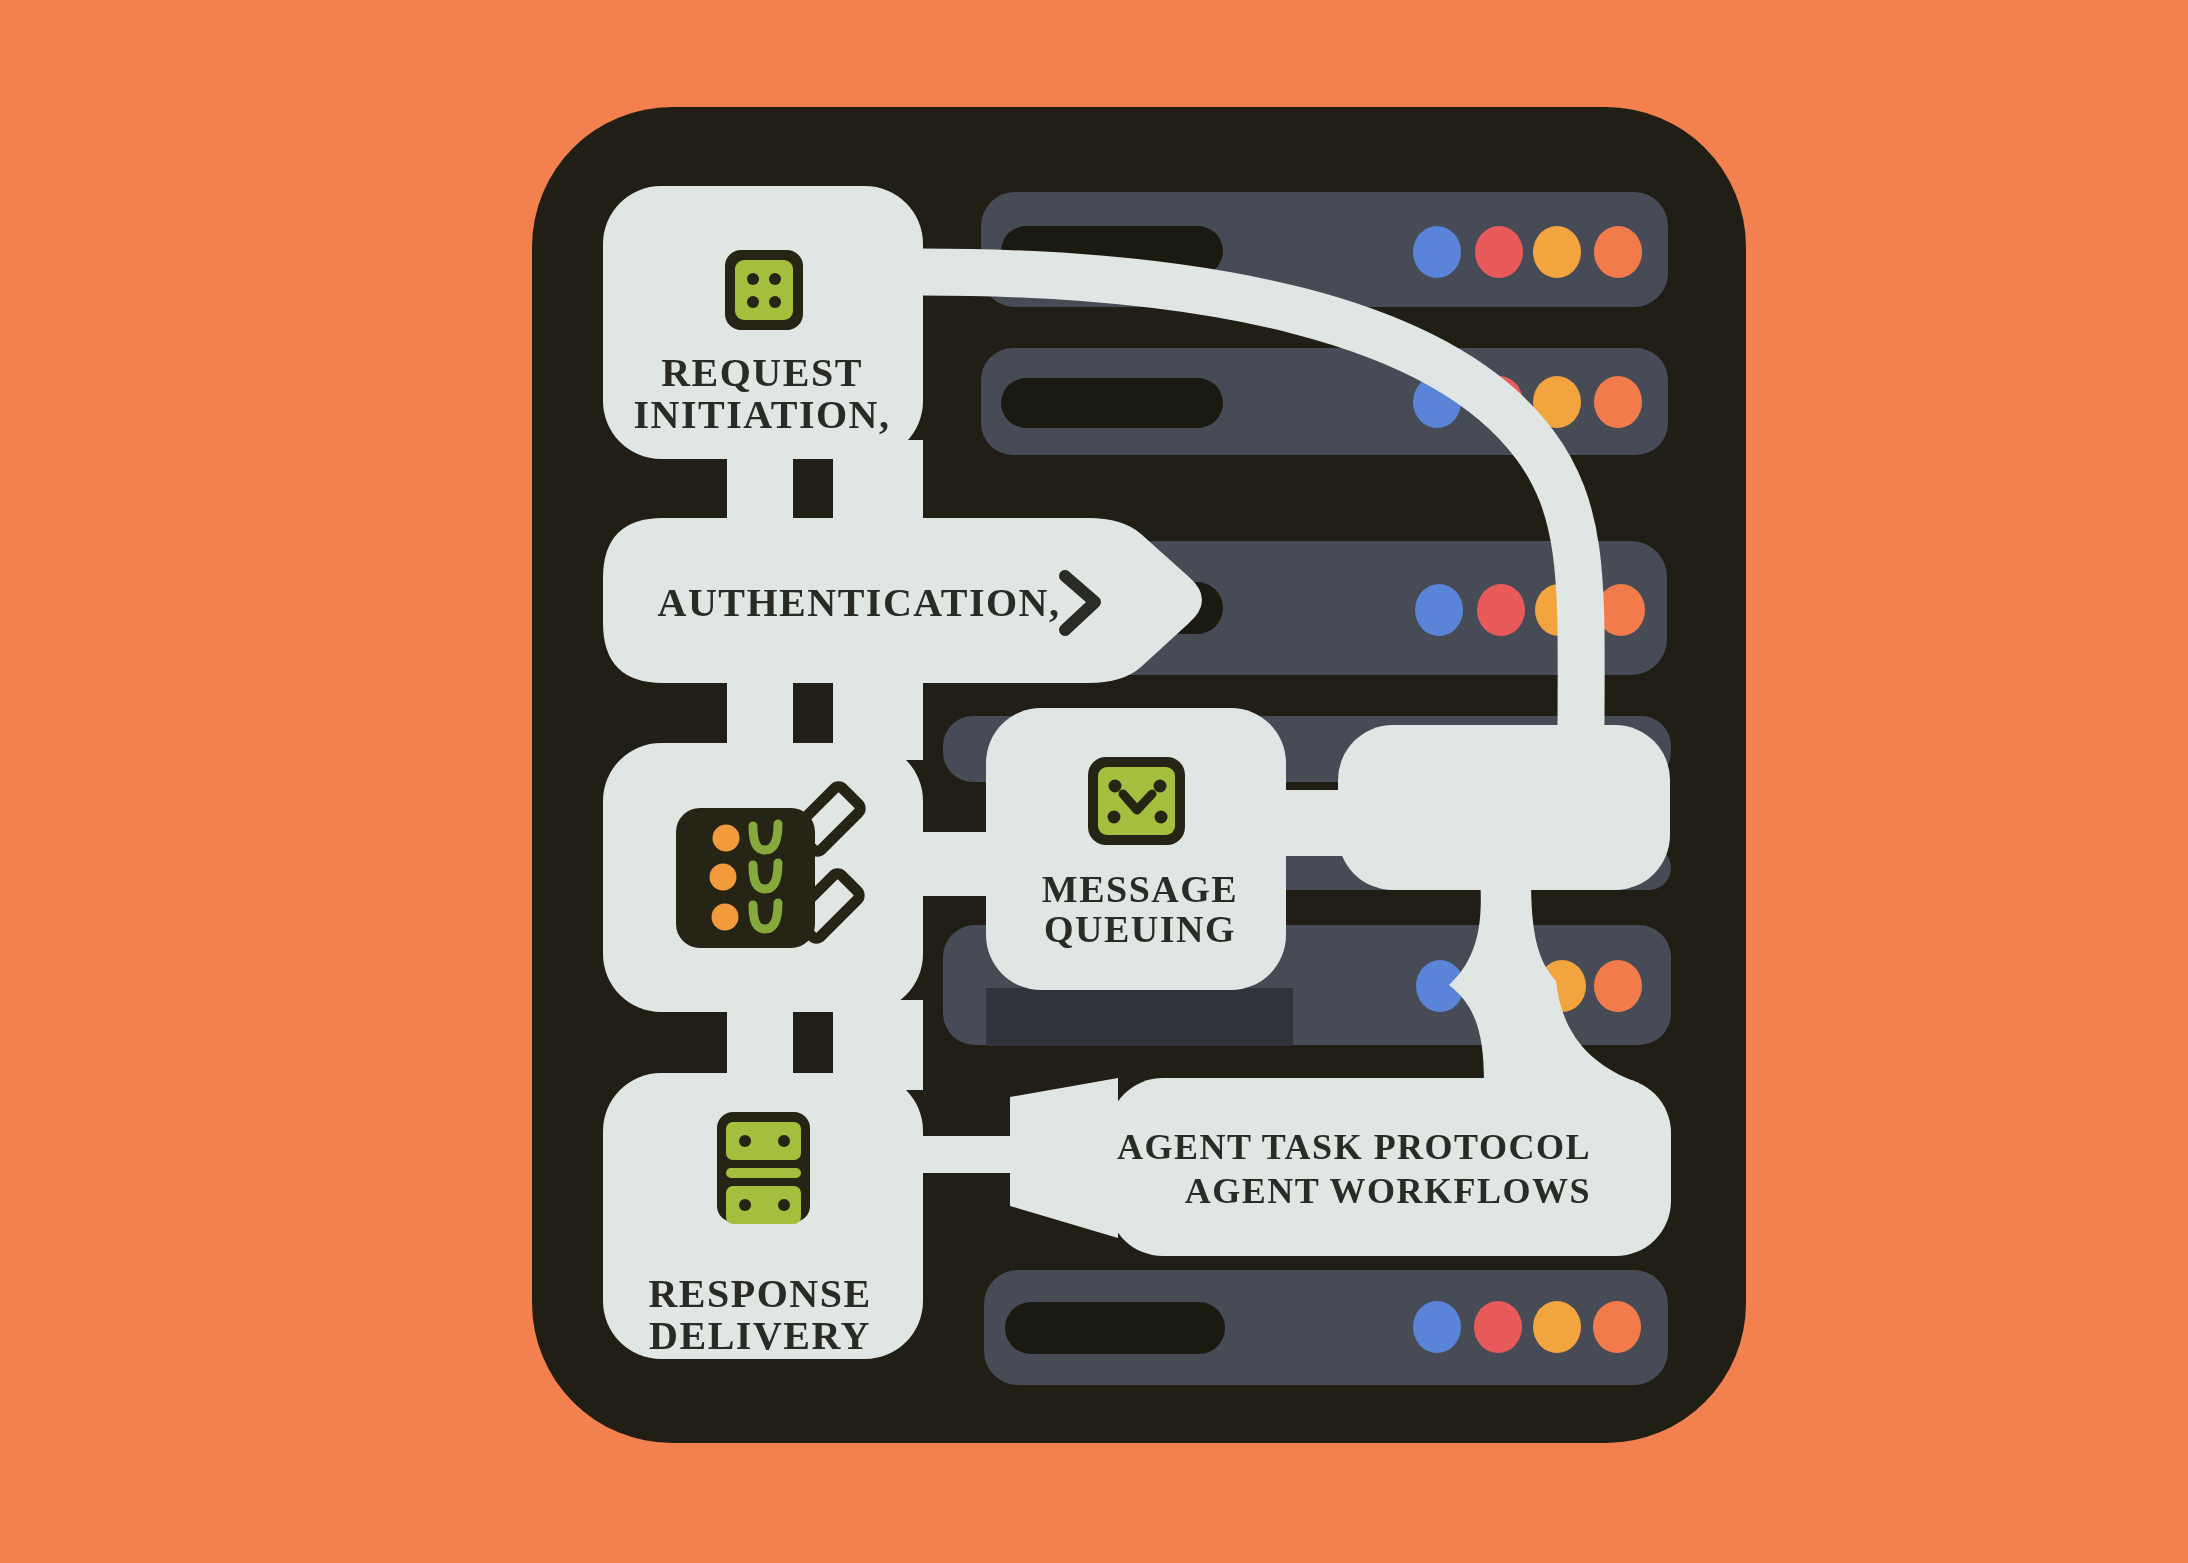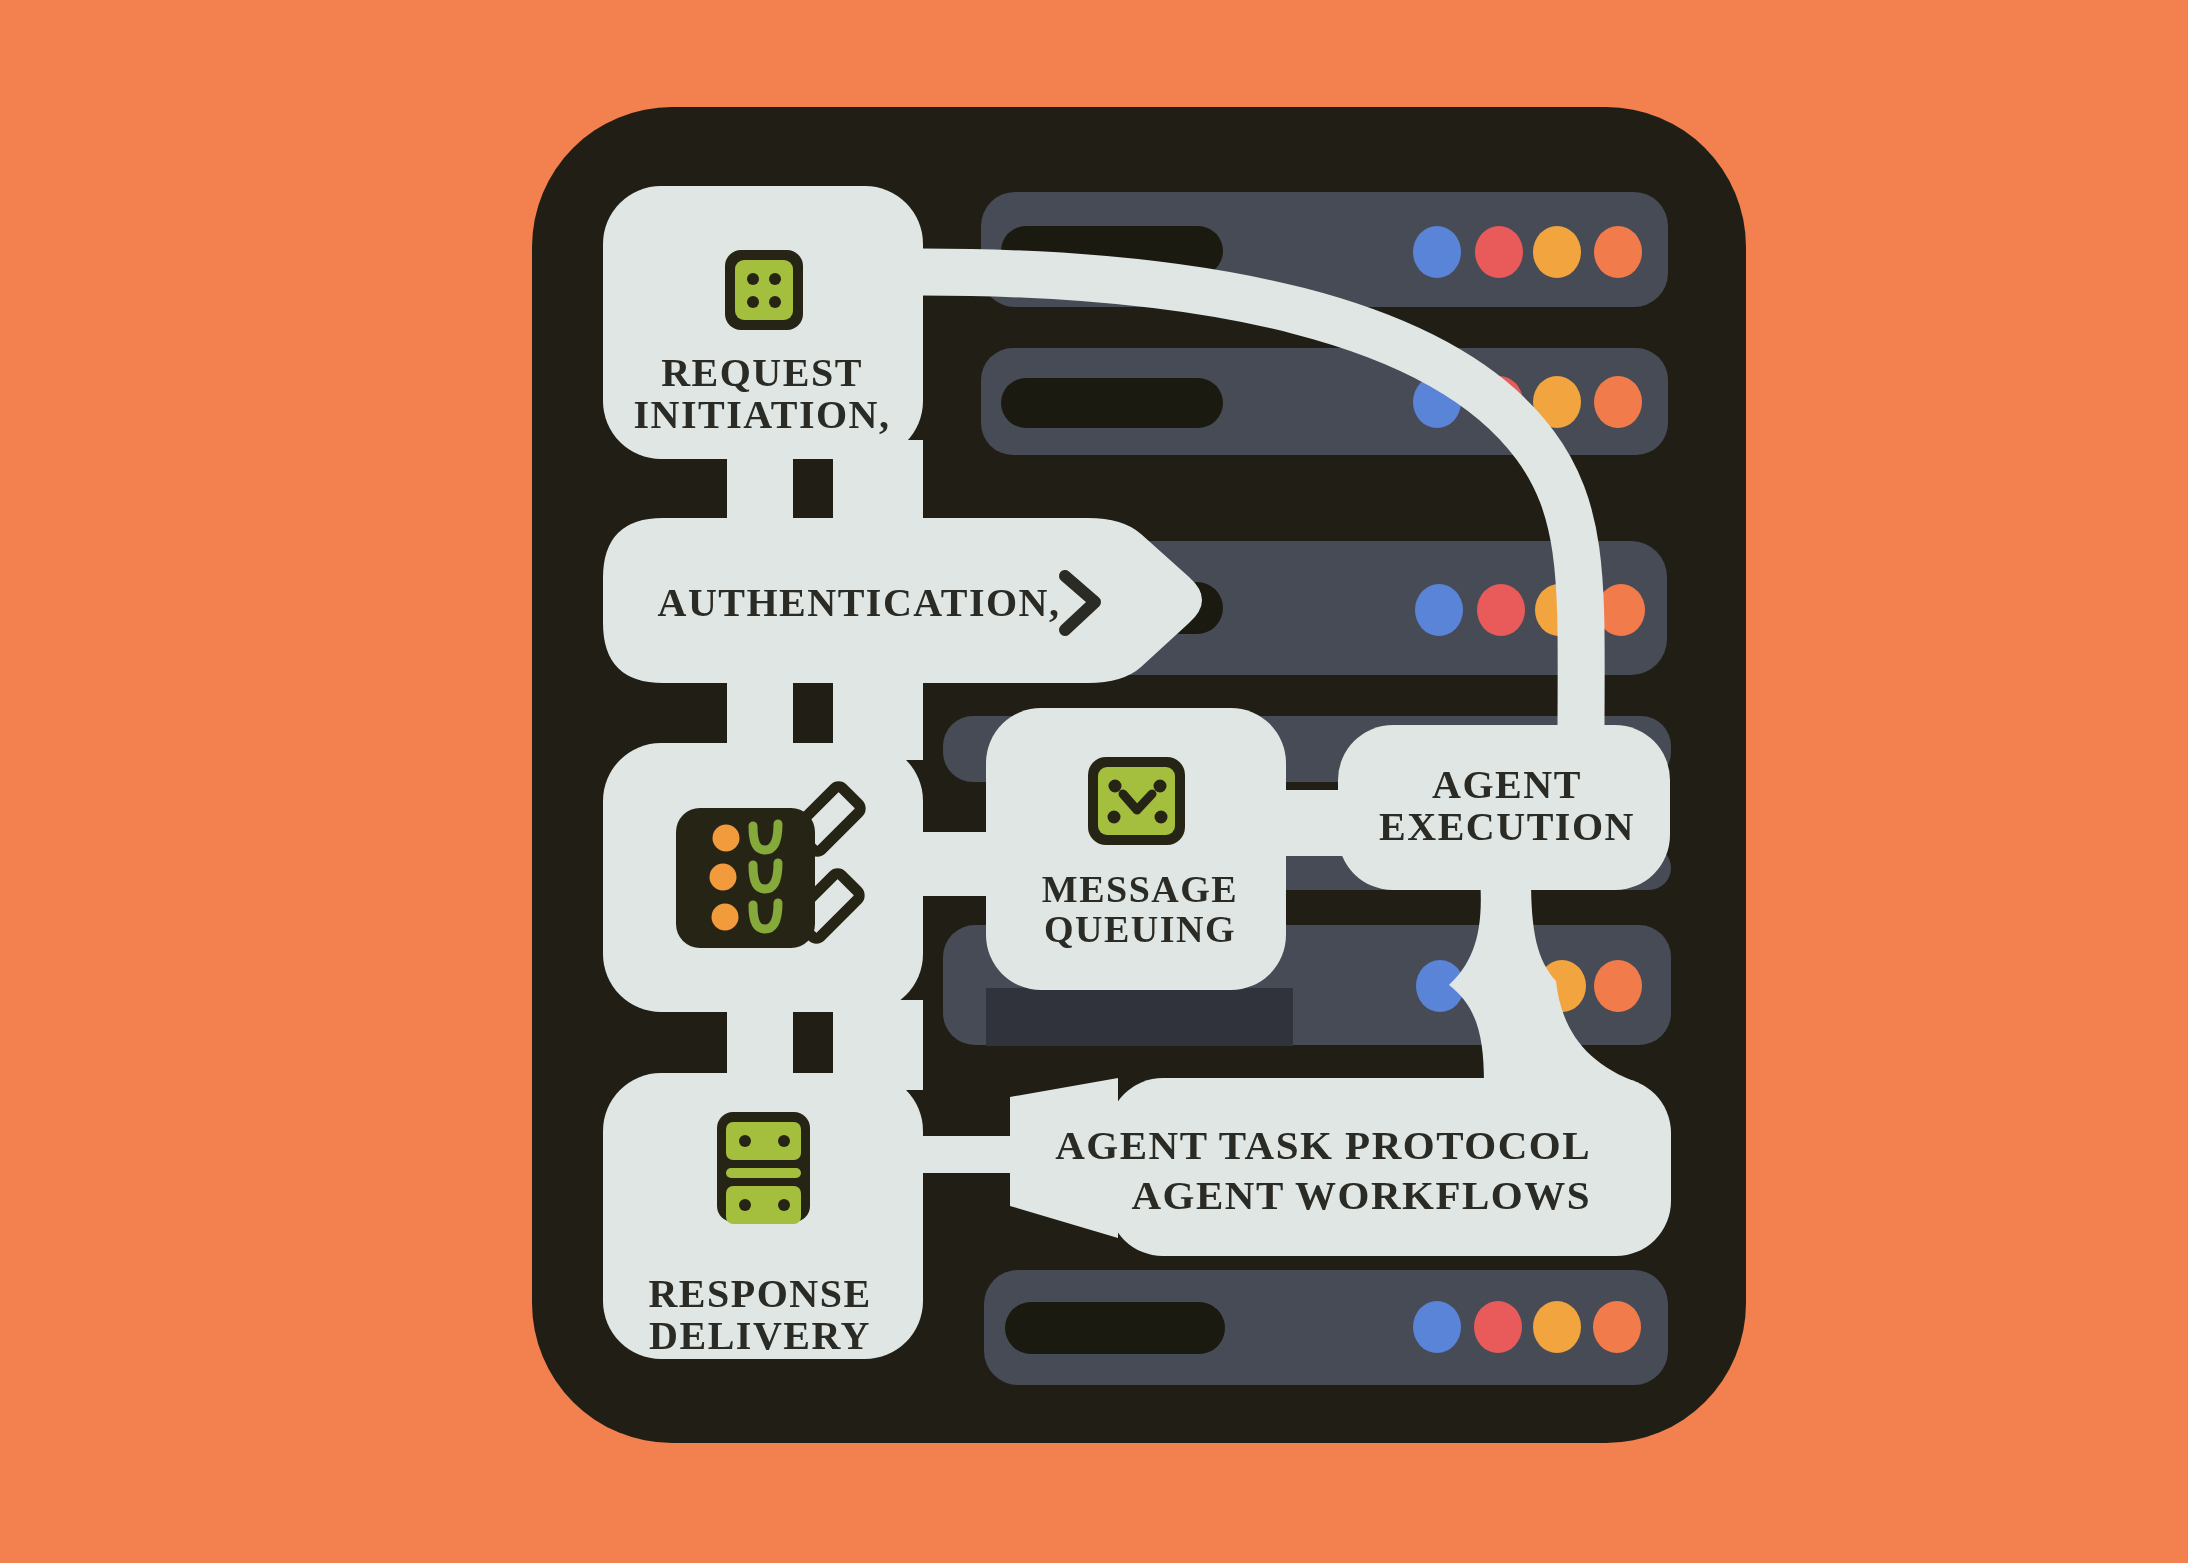--- a/index.html
+++ b/index.html
@@ -22,21 +22,21 @@
     color:var(--text,#2B2B25);
     text-align:center;
     white-space:pre-line;
     pointer-events:none;
   }
   .label.small{font-size:38px;}
   .label.right{
     transform:translate(0,-50%);
     text-align:right;
     line-height:1.22;
-    font-size:41px;
+    font-size:36px;
   }
 </style>
 </head>
 <body>
 
 <div class="stage">
 
 <svg class="scene" width="2188" height="1563" viewBox="0 0 2188 1563">
 
   <rect x="489" y="107" width="1214" height="1336" rx="140" style="fill:var(--panel)"></rect>
@@ -162,20 +162,18 @@
     <circle cx="702" cy="1205" r="6" style="fill:var(--icon_dark)"></circle>
     <circle cx="741" cy="1205" r="6" style="fill:var(--icon_dark)"></circle>
   </g>
 </svg>
 
 <div class="label" style="left:719px;top:394px;">REQUEST
 INITIATION,</div>
 <div class="label small" style="left:1097px;top:909px;">MESSAGE
 QUEUING</div>
 <div class="label" style="left:816px;top:603px;">AUTHENTICATION,</div>
-<div class="label" style="left:1464px;top:806px;">AGENT
-EXECUTION</div>
 <div class="label right" style="right:640px;top:1170px;">AGENT TASK PROTOCOL
 AGENT WORKFLOWS</div>
 <div class="label" style="left:717px;top:1315px;">RESPONSE
 DELIVERY</div>
 
 </div>
 
 </body></html>

